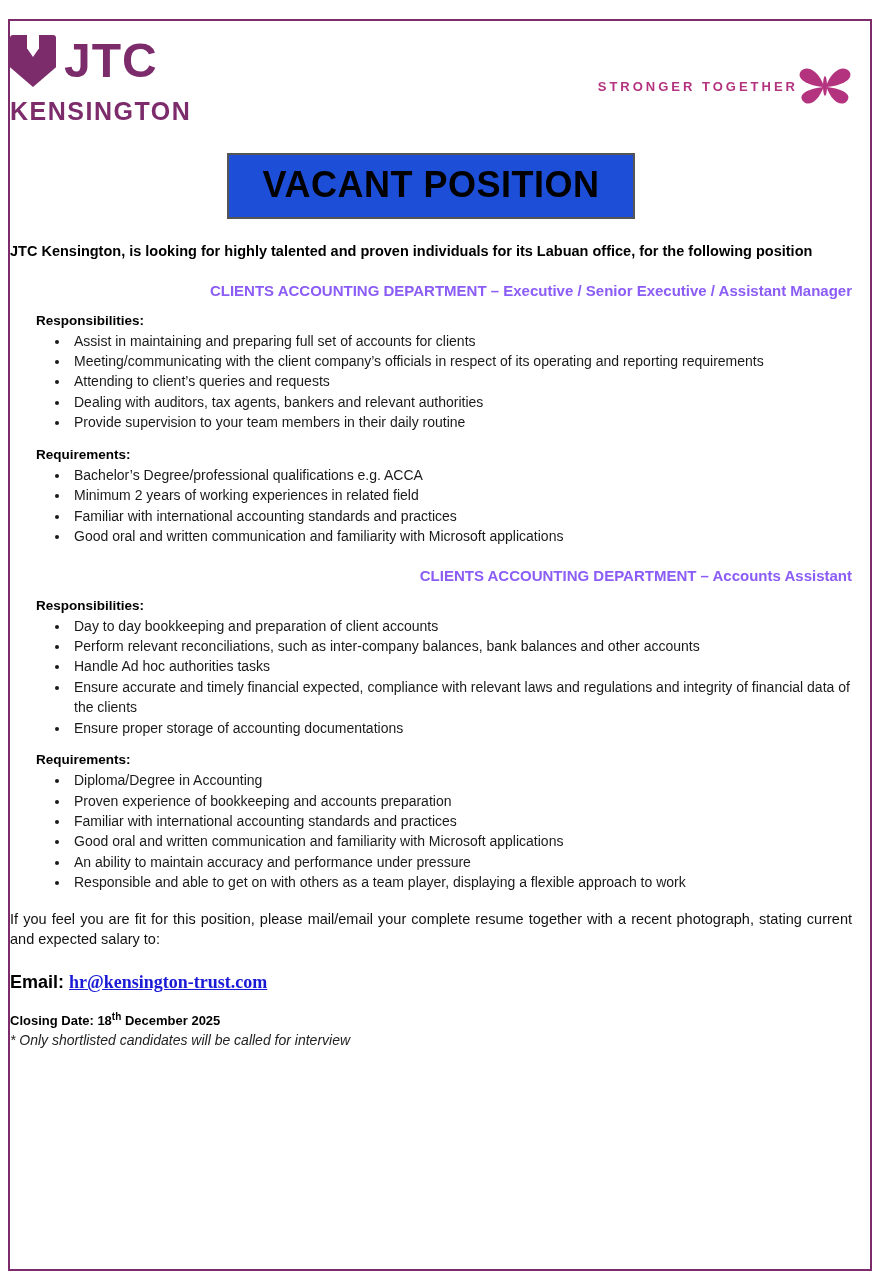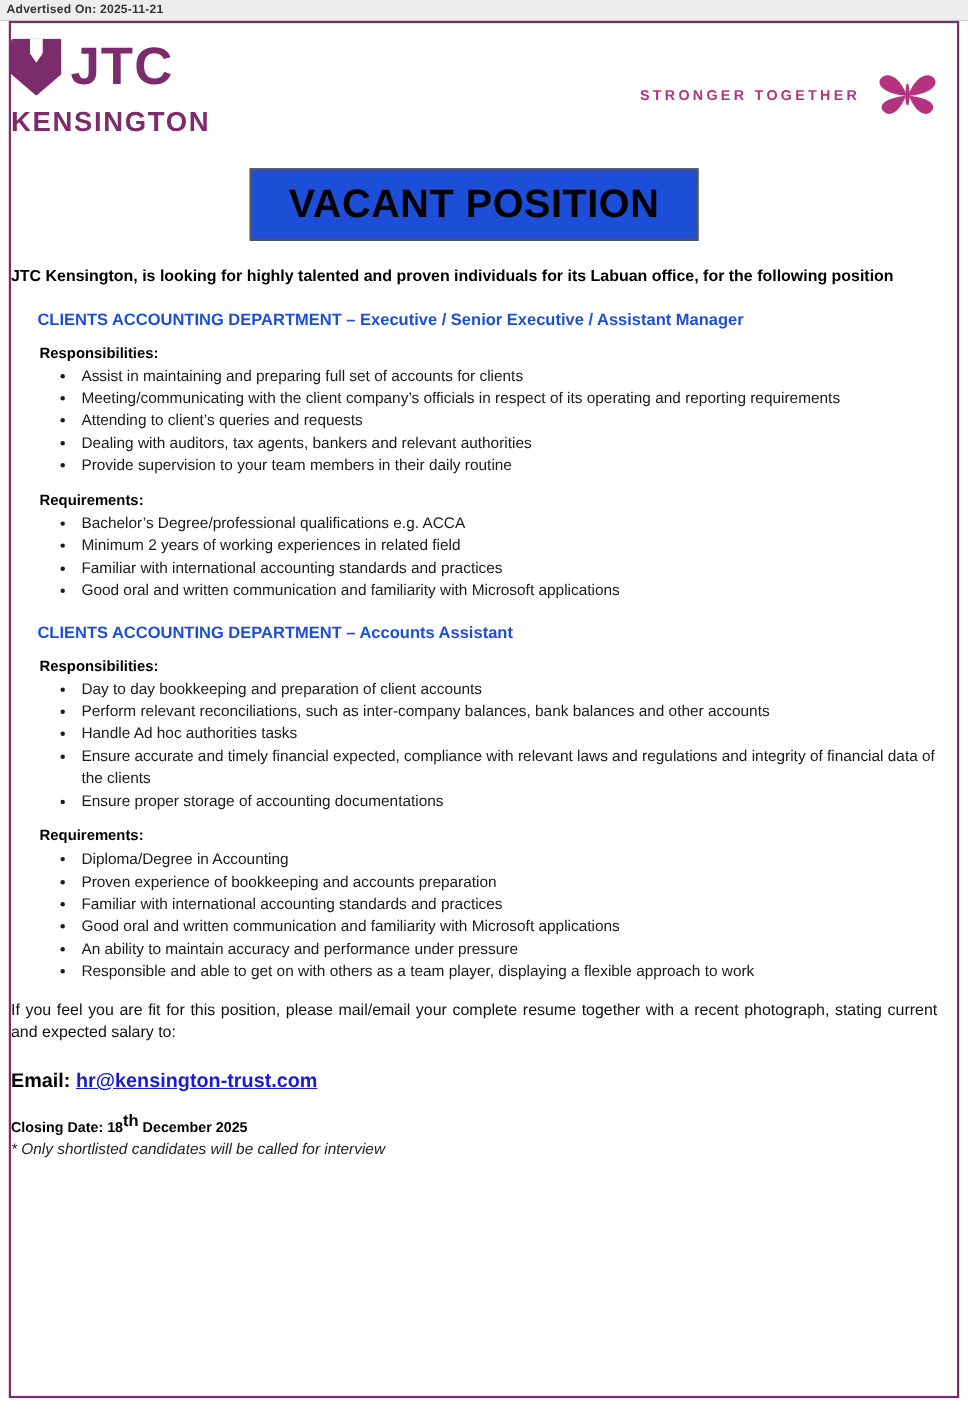--- a/index.html
+++ b/index.html
@@ -108,21 +108,20 @@
   .tagline-block {
     display: flex;
     align-items: center;
     margin-top: 30px;
   }
   .tagline {
     font-size: 13px;
     font-weight: bold;
     color: #b3337f;
     letter-spacing: 3px;
-    margin-right: 16px;
   }
   .butterfly {
     width: 54px;
     height: 42px;
     position: relative;
   }
 
   
   .vacant-wrap {
     display: flex;
@@ -151,22 +150,23 @@
     color: #000000;
   }
 
   .section {
     margin-top: 20px;
     padding-left: 24px;
   }
   .section-title {
     font-size: 15px;
     font-weight: bold;
-    color: #1d4ed8;
+    color: #8b5cf6;
     margin-bottom: 14px;
+    text-align: right;
   }
 
   .sub-head {
     font-size: 13.5px;
     font-weight: bold;
     color: #000000;
     margin: 0 0 3px 0;
     padding-left: 2px;
   }
 
@@ -195,43 +195,41 @@
 
   .email-line {
     margin-top: 22px;
     font-size: 18px;
     font-weight: bold;
     color: #000000;
   }
   .email-line a {
     color: #1a1ad6;
     text-decoration: underline;
+    font-family: Liberation Serif, serif;
   }
 
   .closing-date {
     margin-top: 18px;
     font-size: 13px;
     font-weight: bold;
   }
-  .closing-date sup { font-size: 15px; }
+  .closing-date sup { font-size: 10px; }
   .footnote {
     margin-top: 4px;
     font-size: 14px;
     font-style: italic;
     color: #222222;
   }
 </style>
 </head>
 <body>
 
 <div class="page">
 
-  <div class="advert-bar">
-    <span>Advertised On: 2025-11-21</span>
-  </div>
 
   <div class="poster">
 
     <div class="header-row">
 
       <div class="logo-block">
         <div class="logo-top">
           <span class="logo-mark">
             <span class="shield"></span>
             <span class="notch"></span>

